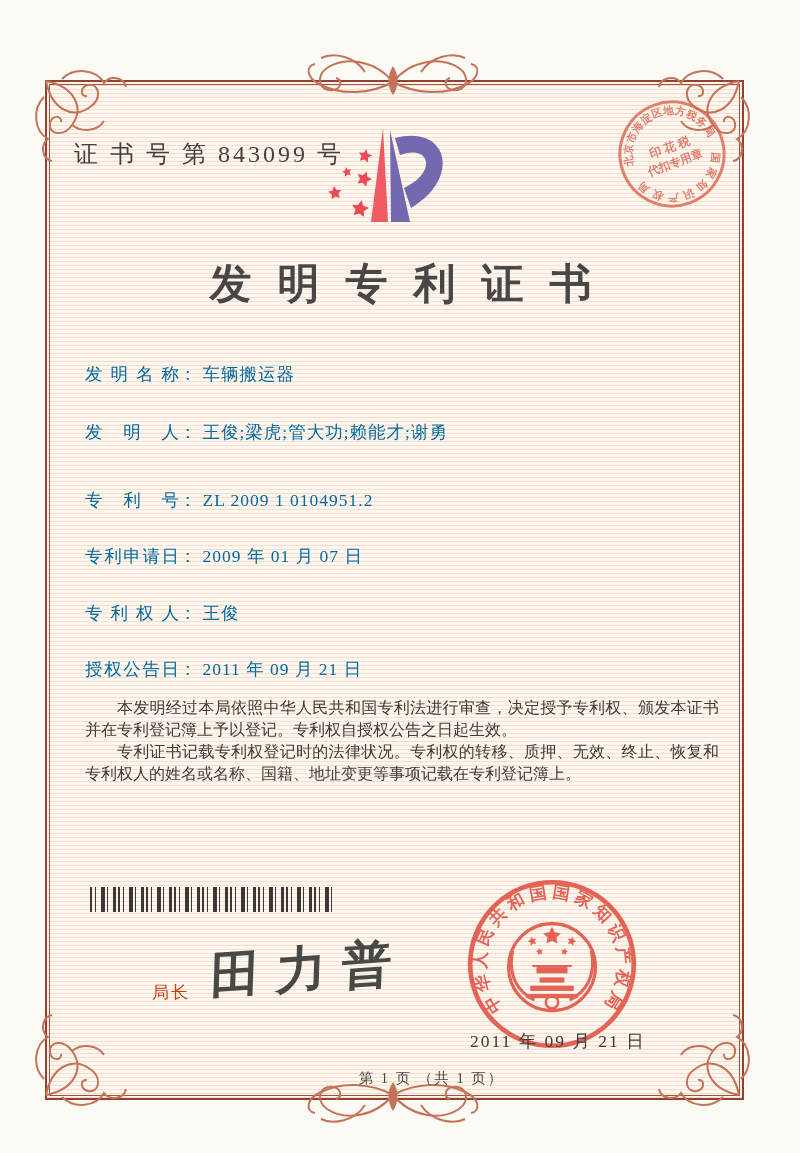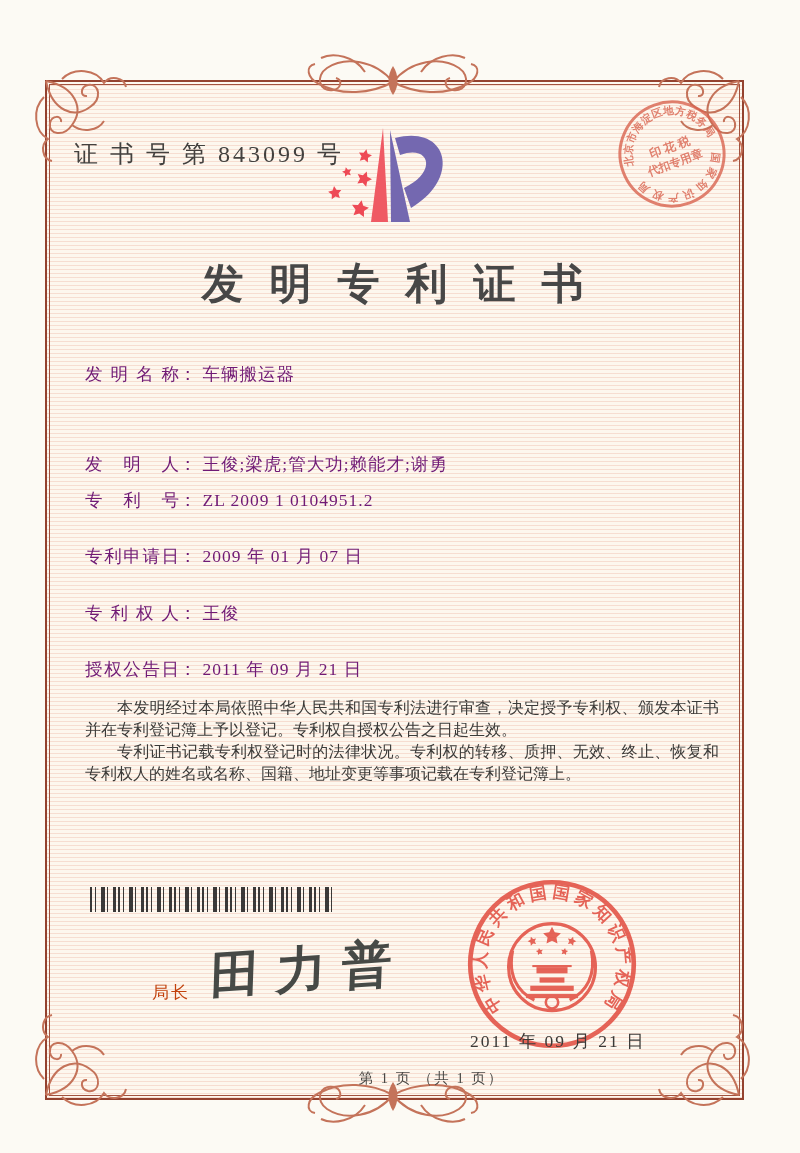--- a/index.html
+++ b/index.html
@@ -19,28 +19,28 @@
       rgba(255,252,246,0) 1px, rgba(255,252,246,0) 4px);
   }
   .frame-inner{position:absolute;inset:2px;border:1px solid #a2523e;}
   .orn-svg{position:absolute;left:0;top:0;pointer-events:none;}
   
   .cert-no{position:absolute;left:74px;top:138px;font-size:24px;letter-spacing:3px;color:#43413f;}
   
   .title{
     position:absolute;left:45px;top:256px;width:695px;text-align:center;
     font-size:42px;font-weight:bold;color:#474747;
-    letter-spacing:26px;text-indent:26px;
-  }
-  
-  .field{position:absolute;left:85px;width:640px;font-size:17.5px;color:#701a75;white-space:nowrap;}
+    letter-spacing:26px;text-indent:26px;padding-left:8px;
+  }
+  
+  .field{position:absolute;left:85px;width:640px;font-size:17.5px;color:#0369a1;white-space:nowrap;}
   .flabel{display:inline-block;width:94px;text-align:justify;text-align-last:justify;vertical-align:bottom;}
   .fcolon{display:inline-block;margin-right:6px;}
   .fvalue{letter-spacing:1px;}
-  .f0{top:362px}.f1{top:452px}.f2{top:488px}.f3{top:544px}.f4{top:601px}.f5{top:657px}
+  .f0{top:362px}.f1{top:420px}.f2{top:488px}.f3{top:544px}.f4{top:601px}.f5{top:657px}
   
   .body-text{position:absolute;left:85px;top:697px;width:634px;}
   .body-text p{margin:0;font-size:16px;line-height:22px;text-indent:2em;color:#3b3a38;text-align:justify;}
   
   .barcode{
     position:absolute;left:90px;top:887px;width:244px;height:25px;
     background:
       repeating-linear-gradient(90deg,
         #202020 0px,#202020 2px, transparent 2px, transparent 5px,
         #202020 5px,#202020 6px, transparent 6px, transparent 11px,

